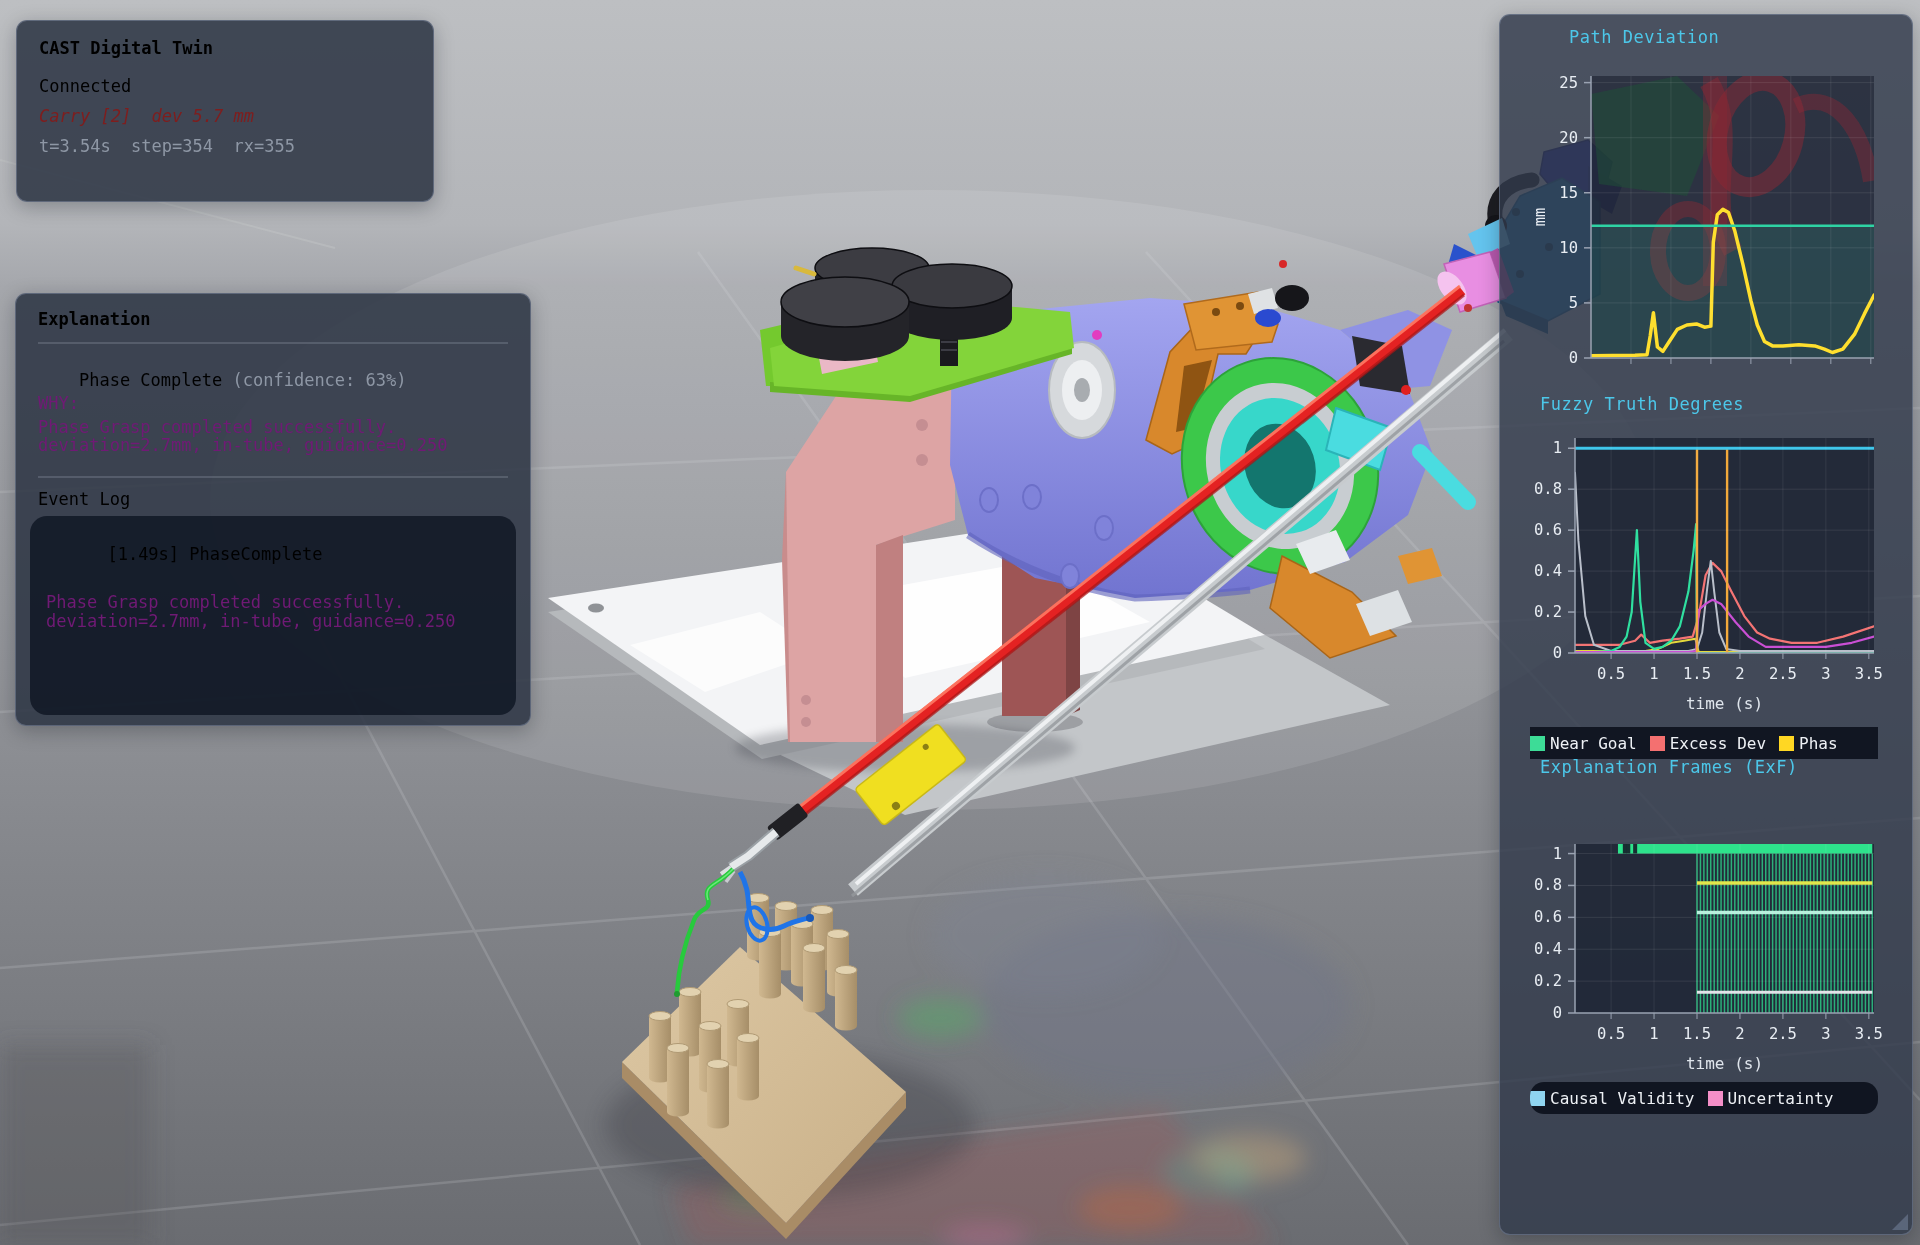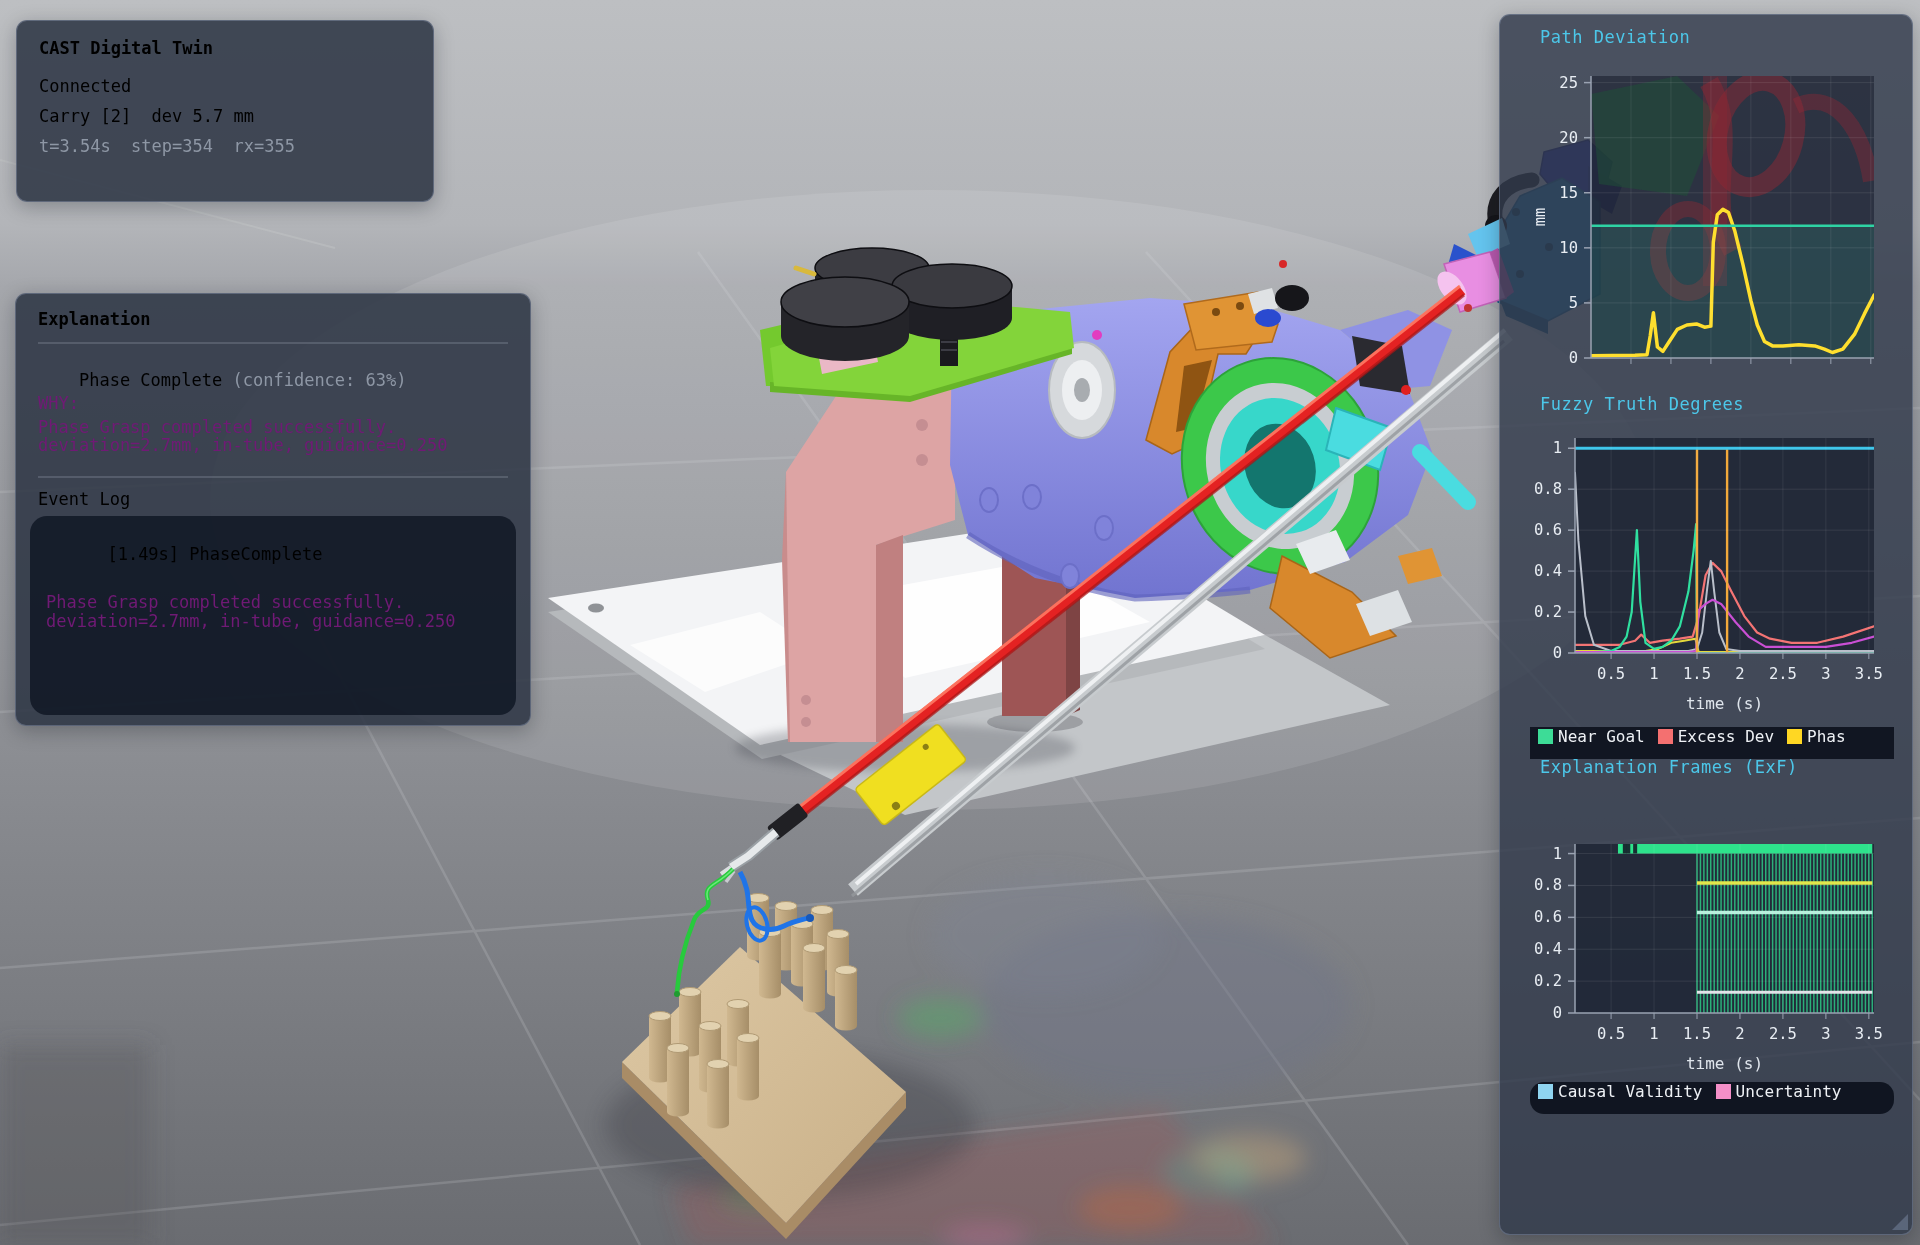--- a/index.html
+++ b/index.html
@@ -13,41 +13,41 @@
     position:absolute;
     background:rgba(45,53,68,0.87);
     border:1.5px solid rgba(165,180,205,0.33);
     border-radius:11px;
     box-shadow:0 5px 20px rgba(10,14,22,0.28);
     z-index:2;
   }
   .abs{position:absolute;}
   .cyan{color:#000000;}
   .green{color:#000000;}
-  .gray{color:#000000;}
+  .gray{color:#7f1d1d;font-style:italic;}
   .dim{color:#8e97a5;}
   .white{color:#701a75;}
   .t17{font-size:17px;line-height:19px;white-space:pre;}
   .divider{position:absolute;left:22px;right:22px;height:2px;background:rgba(190,200,215,0.20);}
   
   #hud{left:16px;top:20px;width:416px;height:180px;}
   
   #explain{left:15px;top:293px;width:514px;height:431px;}
   #event-box{
     position:absolute;left:14px;right:14px;top:222px;bottom:10px;
     background:rgba(16,23,36,0.85);border-radius:17px;padding:10px 16px;
   }
   
   #charts{left:1499px;top:14px;width:412px;height:1219px;background:rgba(49,57,74,0.82);}
   .chart-title{position:absolute;left:40px;color:#4cc7e9;font-size:17px;line-height:20px;letter-spacing:0.5px;white-space:pre;}
   svg.chart{position:absolute;left:0;}
   .legend{
     position:absolute;left:30px;width:348px;height:32px;
     background:rgba(13,18,29,0.92);
-    display:flex;align-items:flex-start;gap:13px;padding:0 8px;
+    display:flex;align-items:center;gap:13px;padding:0 0;
     overflow:hidden;white-space:nowrap;
   }
   .leg-item{display:flex;align-items:center;gap:5px;font-size:16px;color:#eef1f5;flex:none;}
   .leg-sq{width:15px;height:15px;flex:none;display:inline-block;}
   .tick{font-family:"DejaVu Sans Mono",monospace;font-size:15.5px;fill:#e8edf3;}
   .axis-label{font-family:"DejaVu Sans Mono",monospace;font-size:16px;fill:#dfe5ec;}
   #corner-accent{
     position:absolute;right:4px;bottom:4px;width:0;height:0;
     border-left:16px solid transparent;border-bottom:16px solid rgba(150,170,200,0.35);
   }
@@ -319,21 +319,21 @@
   <div id="event-box">
     <div class="t17 green">
       <span>[1.49s]</span><span> </span><span>PhaseComplete</span>
     </div>
     <div class="t17 white" style="margin-top:10px;">Phase Grasp completed successfully.</div>
     <div class="t17 white">deviation=2.7mm, in-tube, guidance=0.250</div>
   </div>
 </div>
 
 <div id="charts" class="panel">
-  <div class="chart-title" style="top:12px;">Path Deviation</div>
+  <div class="chart-title" style="top:12px;margin-left:29px;">Path Deviation</div>
   <svg class="chart" style="top:40px;" width="412" height="330">
       <clipPath id="cp0">
         <rect x="91" y="21" width="283" height="282"></rect>
       </clipPath>
       <rect x="91" y="21" width="283" height="282" fill="rgba(28,34,48,0.62)"></rect>
       <g clip-path="url(#cp0)">
         <g transform="translate(91,21)">
           <polygon points="0,18 86,0 128,40 96,120 8,108" fill="rgba(30,82,56,0.5)"></polygon>
           <rect x="112" y="0" width="24" height="210" fill="rgba(145,40,52,0.32)"></rect>
           <ellipse cx="165" cy="58" rx="38" ry="54" fill="none" stroke="rgba(145,40,52,0.48)" stroke-width="20" transform="rotate(15 165 58)"></ellipse>

